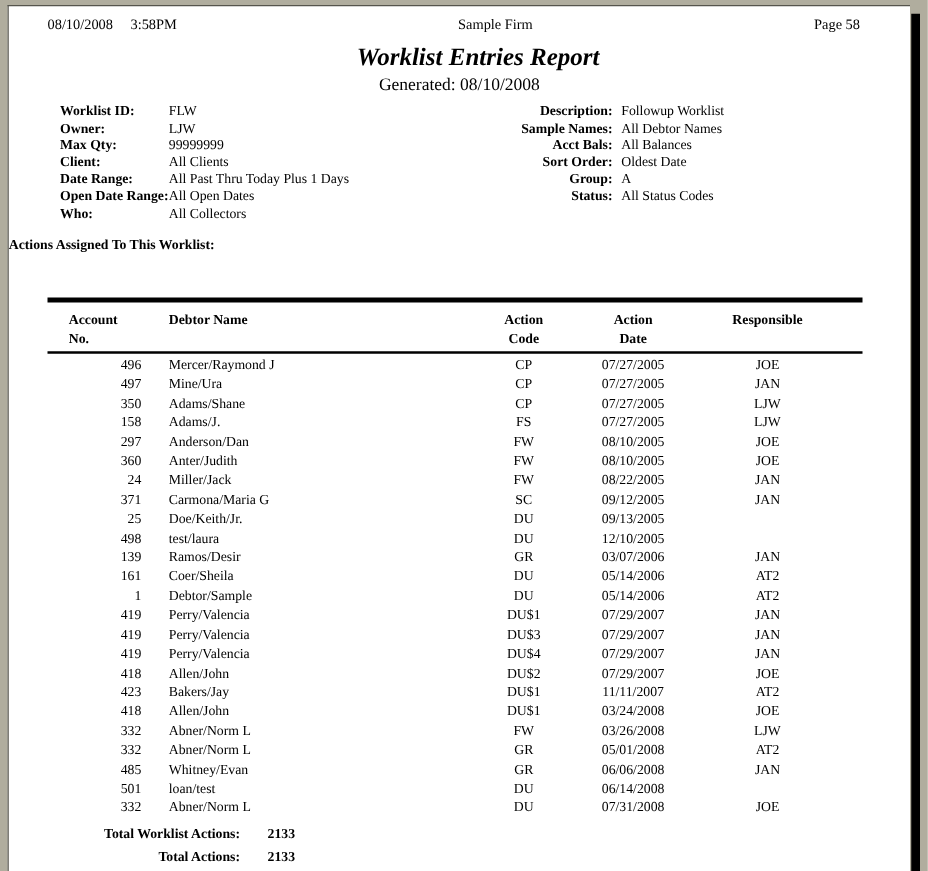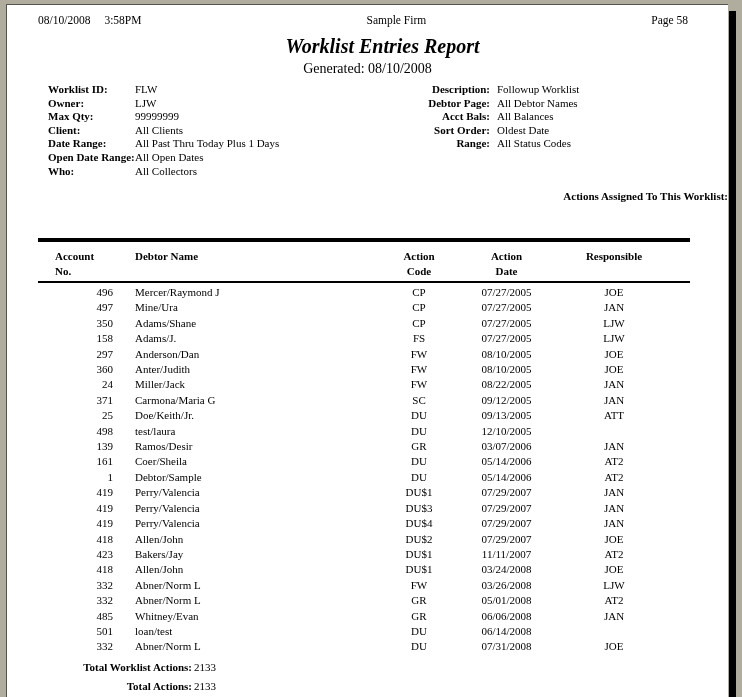--- a/index.html
+++ b/index.html
@@ -43,21 +43,21 @@
   
   .info-left  { position: absolute; top: 78px; left: 41px;  width: 300px; }
   .info-right { position: absolute; top: 78px; left: 330px; width: 340px; }
   .info-row { display: flex; line-height: 13.6px; white-space: nowrap; }
   .info-left  .ilabel { width: 87px;  font-weight: bold; flex: 0 0 auto; }
   .info-right .ilabel { width: 153px; font-weight: bold; text-align: right; flex: 0 0 auto; }
   .info-right .ivalue { margin-left: 7px; }
 
   .section-heading {
     position: absolute; top: 185px; left: 0; width: 100%;
-    text-align: right; font-weight: bold; font-size: 11px;
+    text-align: left; font-weight: bold; font-size: 11px;
   }
 
   
   .dbl-rule {
     position: absolute; top: 233px; left: 31px; width: 652px;
     height: 1px; border-top: 2px solid #000; border-bottom: 2px solid #000;
   }
   .hdr-underline {
     position: absolute; top: 276px; left: 31px; width: 652px;
     border-top: 2px solid #000;
@@ -73,21 +73,21 @@
   .c-name { width: 256px; padding-left: 22px; }
   .c-code { width: 100px; text-align: center; }
   .c-date { width: 75px;  text-align: center; }
   .c-resp { width: 140px; text-align: center; }
   .thead .c-acct { text-align: left; padding-left: 17px; }
 
   
   .totals { position: absolute; top: 653px; left: 0; width: 400px; }
   .total-row { display: flex; line-height: 19px; }
   .tlabel { width: 185px; text-align: right; font-weight: bold; flex: 0 0 auto; }
-  .tvalue { margin-left: 2px; }
+  .tvalue { margin-left: 22px; font-weight: bold; }
 </style>
 </head>
 <body>
 
 <div class="page">
   <div class="content">
 
     <div class="hdr-row">
       <div class="hdr-datetime">
         <span>08/10/2008</span><span>3:58PM</span>
@@ -135,37 +135,41 @@
     <span class="ivalue">All Collectors</span>
   </div>
 </div>
     <div class="info-right" id="info-right">
   <div class="info-row">
     <span class="ilabel">Description:</span>
     <span class="ivalue">Followup Worklist</span>
   </div>
 
   <div class="info-row">
-    <span class="ilabel">Debtor Page:</span>
+    <span class="ilabel">Sample Names:</span>
     <span class="ivalue">All Debtor Names</span>
   </div>
 
   <div class="info-row">
     <span class="ilabel">Acct Bals:</span>
     <span class="ivalue">All Balances</span>
   </div>
 
   <div class="info-row">
     <span class="ilabel">Sort Order:</span>
     <span class="ivalue">Oldest Date</span>
   </div>
 
-
-  <div class="info-row">
-    <span class="ilabel">Range:</span>
+  <div class="info-row">
+    <span class="ilabel">Group:</span>
+    <span class="ivalue">A</span>
+  </div>
+
+  <div class="info-row">
+    <span class="ilabel">Status:</span>
     <span class="ivalue">All Status Codes</span>
   </div>
 </div>
 
     <div class="section-heading">Actions Assigned To This Worklist:</div>
 
     <div class="dbl-rule"></div>
 
     <div class="thead">
       <div class="hcell c-acct">Account No.</div>
@@ -242,21 +246,20 @@
     <div class="c-code">SC</div>
     <div class="c-date">09/12/2005</div>
     <div class="c-resp">JAN</div>
   </div>
 
   <div class="trow">
     <div class="c-acct">25</div>
     <div class="c-name">Doe/Keith/Jr.</div>
     <div class="c-code">DU</div>
     <div class="c-date">09/13/2005</div>
-    <div class="c-resp">ATT</div>
   </div>
 
   <div class="trow">
     <div class="c-acct">498</div>
     <div class="c-name">test/laura</div>
     <div class="c-code">DU</div>
     <div class="c-date">12/10/2005</div>
     <div class="c-resp"></div>
   </div>
 

